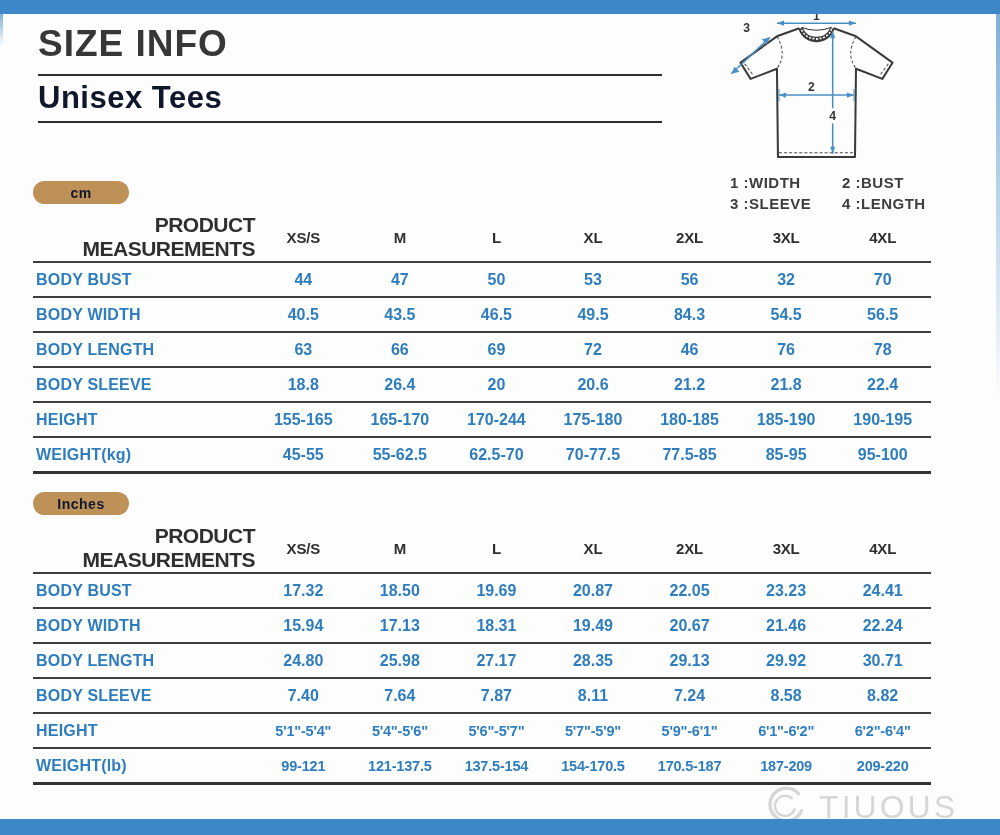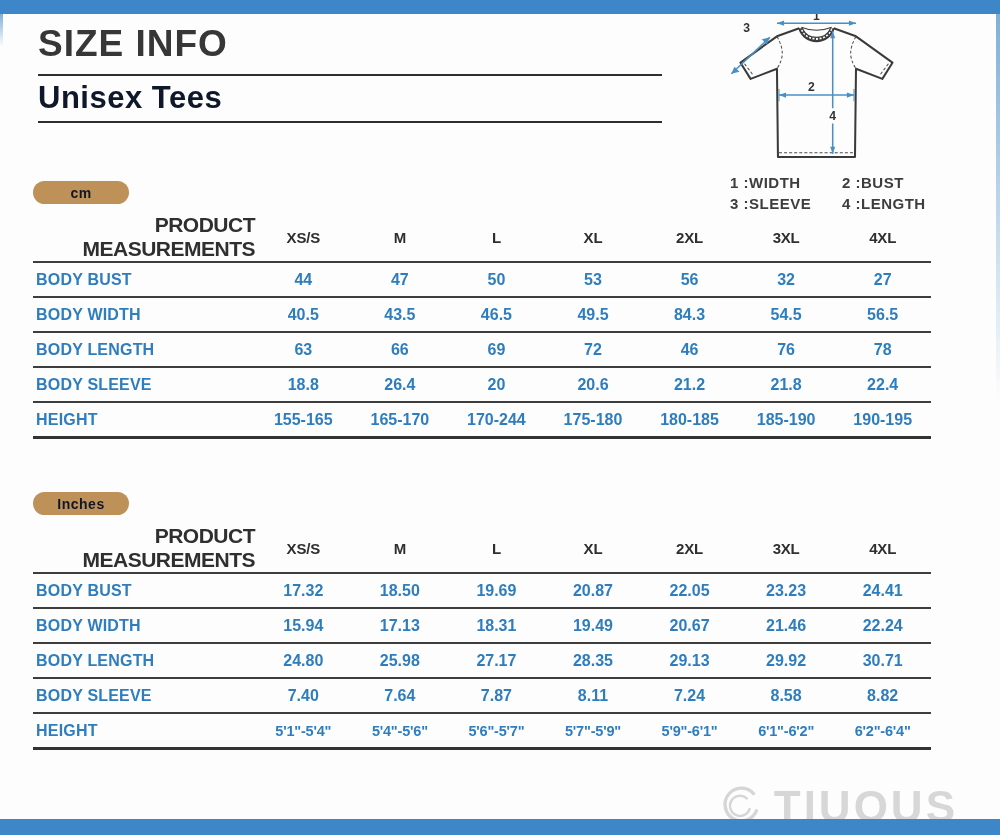--- a/index.html
+++ b/index.html
@@ -71,21 +71,21 @@
   table.size-table tbody tr:last-child td{border-bottom:3.5px solid #333;}
   table[data-table="1"] tr.r4 td:not(.lbl),
   table[data-table="1"] tr.r5 td:not(.lbl){font-size:14.5px;letter-spacing:-0.2px;}
 
   
   .watermark{
     position:absolute;right:42px;bottom:4px;display:flex;align-items:center;
     z-index:1;
   }
   .watermark .wm-text{
-    font-size:44px;font-weight:700;color:#d7d7d7;letter-spacing:3px;
+    font-size:32px;font-weight:400;color:#d7d7d7;letter-spacing:3px;
     line-height:1;margin-left:8px;
   }
 </style>
 </head>
 <body>
 
 <div class="bar-top"></div>
 <div class="edge-left"></div>
 <div class="edge-right"></div>
 
@@ -170,21 +170,21 @@
       </thead>
       <tbody>
         <tr class="r0">
           <td class="lbl">BODY BUST</td>
           <td>44</td>
           <td>47</td>
           <td>50</td>
           <td>53</td>
           <td>56</td>
           <td>32</td>
-          <td>27</td>
+          <td>70</td>
         </tr>
         <tr class="r1">
           <td class="lbl">BODY WIDTH</td>
           <td>40.5</td>
           <td>43.5</td>
           <td>46.5</td>
           <td>49.5</td>
           <td>84.3</td>
           <td>54.5</td>
           <td>56.5</td>
@@ -211,20 +211,30 @@
         </tr>
         <tr class="r4">
           <td class="lbl">HEIGHT</td>
           <td>155-165</td>
           <td>165-170</td>
           <td>170-244</td>
           <td>175-180</td>
           <td>180-185</td>
           <td>185-190</td>
           <td>190-195</td>
+        </tr>
+        <tr class="r5">
+          <td class="lbl">WEIGHT(kg)</td>
+          <td>45-55</td>
+          <td>55-62.5</td>
+          <td>62.5-70</td>
+          <td>70-77.5</td>
+          <td>77.5-85</td>
+          <td>85-95</td>
+          <td>95-100</td>
         </tr>
       </tbody>
   </table>
 </section>
 
 <section class="size-section sec-in">
   <div class="badge">Inches</div>
   <table class="size-table" data-table="1">
     <colgroup>
         <col class="c0">
@@ -292,20 +302,30 @@
         <tr class="r4">
           <td class="lbl">HEIGHT</td>
           <td>5'1"-5'4"</td>
           <td>5'4"-5'6"</td>
           <td>5'6"-5'7"</td>
           <td>5'7"-5'9"</td>
           <td>5'9"-6'1"</td>
           <td>6'1"-6'2"</td>
           <td>6'2"-6'4"</td>
         </tr>
+        <tr class="r5">
+          <td class="lbl">WEIGHT(lb)</td>
+          <td>99-121</td>
+          <td>121-137.5</td>
+          <td>137.5-154</td>
+          <td>154-170.5</td>
+          <td>170.5-187</td>
+          <td>187-209</td>
+          <td>209-220</td>
+        </tr>
       </tbody>
   </table>
 </section>
 
 <div class="watermark">
   <svg width="48" height="48" viewBox="0 0 50 50">
     <path d="M 37,11 A 17,17 0 1 0 40,29" fill="none" stroke="#d6d6d6" stroke-width="3.5" stroke-linecap="round"></path>
     <path d="M 30,16 A 10.5,10.5 0 1 0 33,27" fill="none" stroke="#d6d6d6" stroke-width="2.5" stroke-linecap="round"></path>
   </svg>
   <span class="wm-text">TIUOUS</span>

